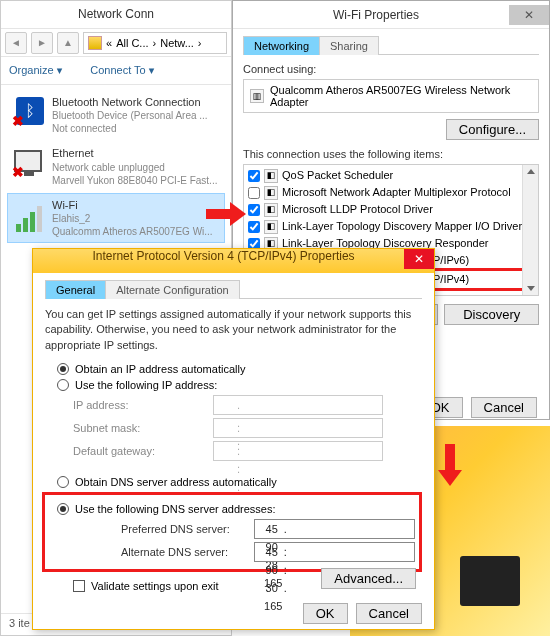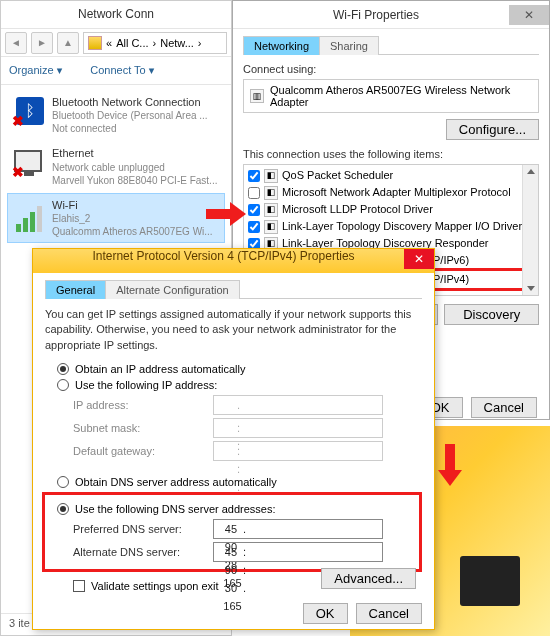--- a/index.html
+++ b/index.html
@@ -74,21 +74,21 @@
 .ip-title { height: 24px; background: linear-gradient(#ffd966,#ffc82e); display: flex; align-items: flex-start; padding: 0 0 0 10px; font-size: 12px; color: #5a3b00; }
 .ip-title-txt { flex: 1; text-align: center; }
 .ip-close { width: 30px; height: 20px; background: #e81123; color: #fff; display: flex; align-items: center; justify-content: center; font-size: 12px; cursor: pointer; }
 .ip-body { padding: 6px 12px 8px 12px; }
 .ip-desc { font-size: 11px; color: #333; line-height: 1.4; margin: 6px 0 10px 0; }
 .radio-row { display: flex; align-items: center; gap: 6px; font-size: 11px; margin: 4px 0 4px 12px; }
 .radio { width: 12px; height: 12px; border: 1px solid #555; border-radius: 50%; display: inline-flex; align-items: center; justify-content: center; flex-shrink: 0; }
 .radio.sel::after { content: ""; width: 6px; height: 6px; background: #333; border-radius: 50%; }
 .field-row { display: flex; align-items: center; margin: 3px 0 3px 28px; font-size: 11px; }
 .field-row .flabel { width: 140px; color: #888; }
-.field-row.active .flabel { color: #333; }
+.field-row.active .flabel { color: #333; margin-left: 48px; }
 .ip-input { display: flex; border: 1px solid #ccc; height: 20px; width: 170px; font-family: monospace; flex-direction: column; }
 .ip-input.en { border-color: #888; }
 .ip-oct { width: 38px; text-align: center; line-height: 18px; border-right: 1px solid transparent; color:#aaa; font-size:11px; }
 .ip-input.en .ip-oct { color: #222; }
 .ip-oct:not(:last-child)::after { content: "."; position: relative; left: 6px; color:#aaa; }
 .ip-input.en .ip-oct:not(:last-child)::after{color:#222;}
 .dns-group { border: 3px solid #ef1c1c; padding: 4px 4px 4px 0; margin: 2px 0 6px -3px; }
 .checkbox-row { display: flex; align-items: center; gap: 6px; margin: 8px 0 0 28px; font-size: 11px; }
 .box { width: 12px; height: 12px; border: 1px solid #555; }
 .ip-footer { display: flex; justify-content: flex-end; gap: 8px; padding: 6px 12px 10px 12px; }

